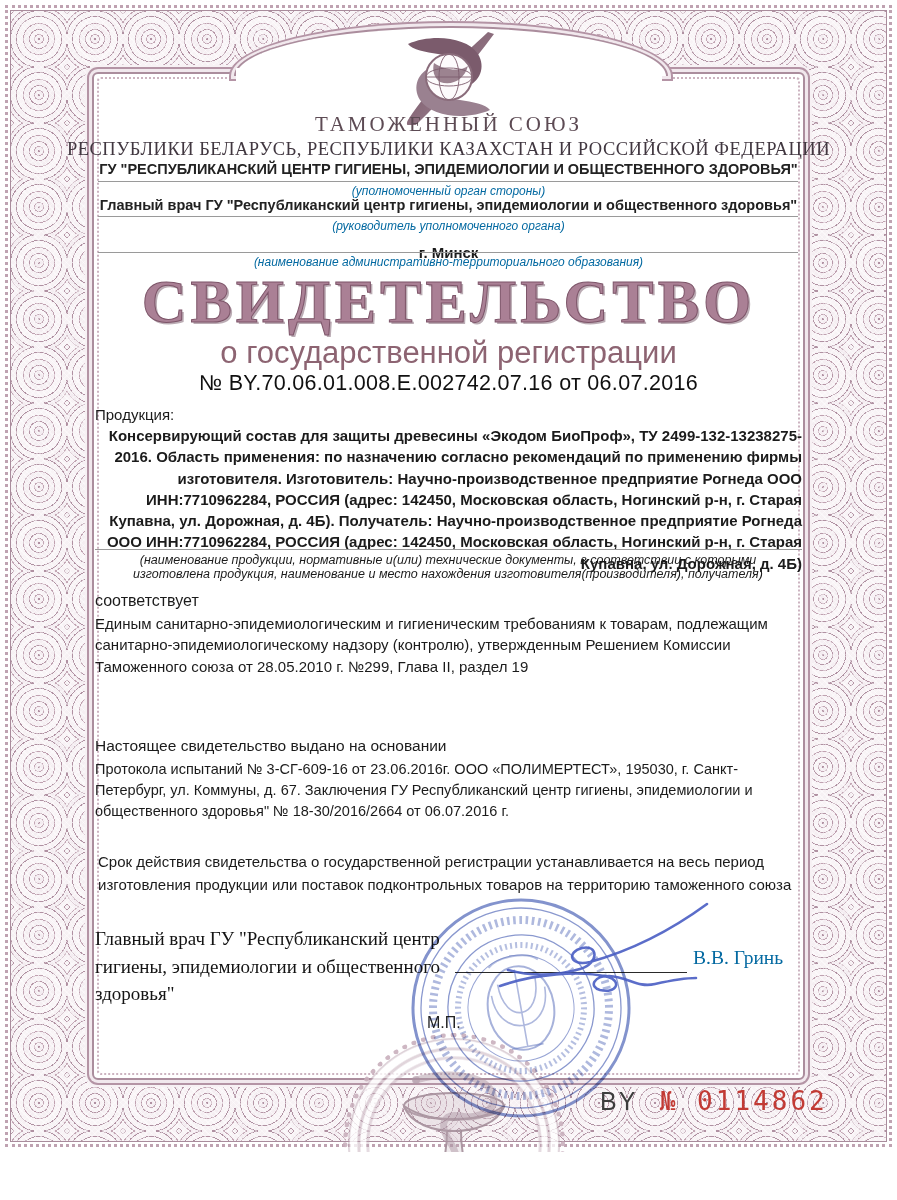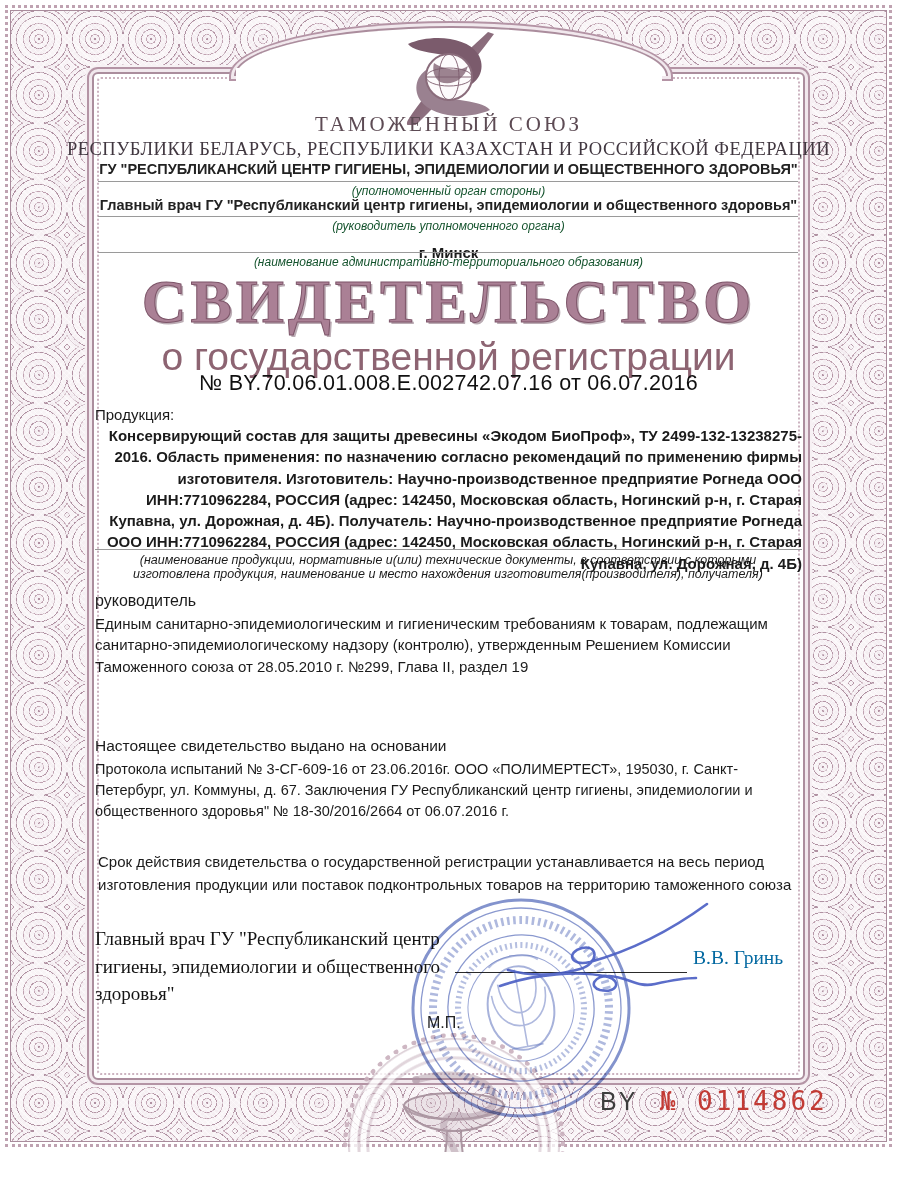--- a/index.html
+++ b/index.html
@@ -28,32 +28,32 @@
     border-radius:50% 50% 0 0 / 100% 100% 0 0;
     box-shadow:0 0 0 3px #f1e8ed, 0 0 0 5px #b494a5;z-index:2;}
   .arch-fill{position:absolute;top:68px;left:236px;width:426px;height:14px;background:#fff;z-index:3;}
 
   
   .layer{position:absolute;z-index:5;}
   .center{left:0;right:0;text-align:center;}
   .serif{font-family:"Liberation Serif",serif;}
   .rule{position:absolute;z-index:5;border-top:1.5px solid #3c3c3c;height:0;}
   .rule.thin{border-top:1px solid #9a9a9a;}
-  .italic-cap{font-style:italic;font-size:12px;color:#14532d;font-family:"Liberation Sans",sans-serif;}
+  .italic-cap{font-style:italic;font-size:12px;color:#0369a1;font-family:"Liberation Sans",sans-serif;}
 
   .union-title{top:112px;font-size:21px;letter-spacing:3px;color:#5d4b54;}
   .republics{top:139px;font-size:18.5px;color:#413740;letter-spacing:.5px;}
   .authority{top:161px;font-weight:bold;font-size:14.5px;color:#222;}
   .head-line{top:197px;font-weight:bold;font-size:14.5px;color:#222;}
   .city{top:244px;font-weight:bold;font-size:15px;}
   .doc-title{top:266px;font-size:62px;font-weight:bold;letter-spacing:4px;color:#aa8095;
      font-family:"Liberation Serif",serif;
      text-shadow:2px 2px 0 rgba(104,70,88,.45), -1px -1px 0 rgba(255,255,255,.9);
      -webkit-text-stroke:1px #7d5569;}
-  .doc-subtitle{top:335px;font-size:39px;color:#8d6472;}
+  .doc-subtitle{top:335px;font-size:31px;color:#8d6472;}
   .doc-number{top:371px;font-size:21.5px;color:#101010;letter-spacing:.3px;}
 
   .body-par{font-size:15px;line-height:1.42;}
   .product-label{top:404px;left:95px;font-size:15px;}
   .product-desc{top:425px;left:95px;width:707px;text-align:right;font-weight:bold;}
   .product-cap{top:553px;left:118px;width:660px;text-align:center;font-size:12.5px;}
   .conf-lead{top:592px;left:95px;font-size:16px;}
   .conf-text{top:613px;left:95px;width:692px;}
   .reg-text{top:691px;left:95px;width:656px;}
   .basis-lead{top:737px;left:95px;font-size:15.5px;}
@@ -131,21 +131,21 @@
 
   <div class="layer center doc-title">СВИДЕТЕЛЬСТВО</div>
   <div class="layer center doc-subtitle">о государственной регистрации</div>
   <div class="layer center doc-number">№ BY.70.06.01.008.E.002742.07.16  от 06.07.2016</div>
 
   <div class="layer product-label body-par">Продукция:</div>
   <div class="layer product-desc body-par">Консервирующий состав для защиты древесины «Экодом БиоПроф», ТУ 2499-132-13238275-2016. Область применения:  по назначению согласно рекомендаций по применению фирмы изготовителя. Изготовитель: Научно-производственное предприятие Рогнеда ООО ИНН:7710962284, РОССИЯ (адрес: 142450, Московская область, Ногинский р-н, г. Старая Купавна, ул. Дорожная, д. 4Б). Получатель: Научно-производственное предприятие Рогнеда ООО ИНН:7710962284, РОССИЯ (адрес: 142450, Московская область, Ногинский р-н, г. Старая Купавна, ул. Дорожная, д. 4Б)</div>
   <div class="rule thin" style="top:549px;left:95px;width:707px;"></div>
   <div class="layer product-cap" style="font-style:italic;">(наименование продукции, нормативные и(или) технические документы, в соответствии с которыми изготовлена продукция, наименование и место нахождения изготовителя(производителя), получателя)</div>
 
-  <div class="layer conf-lead">руководитель</div>
+  <div class="layer conf-lead">соответствует</div>
   <div class="layer conf-text body-par">Единым санитарно-эпидемиологическим и гигиеническим требованиям к товарам, подлежащим санитарно-эпидемиологическому надзору (контролю), утвержденным Решением Комиссии Таможенного союза от 28.05.2010 г. №299, Глава II, раздел 19</div>
 
 
   <div class="layer basis-lead">Настоящее свидетельство выдано на основании</div>
   <div class="layer basis-text">Протокола испытаний № 3-СГ-609-16 от 23.06.2016г. ООО «ПОЛИМЕРТЕСТ», 195030, г. Санкт-Петербург, ул. Коммуны, д. 67. Заключения ГУ Республиканский центр гигиены, эпидемиологии и общественного здоровья" № 18-30/2016/2664 от 06.07.2016 г.</div>
 
   <div class="layer validity">Срок действия свидетельства о государственной регистрации устанавливается на весь период изготовления продукции или поставок подконтрольных товаров на территорию таможенного союза</div>
 
   <div class="layer serif signer-title">Главный врач ГУ "Республиканский центр гигиены, эпидемиологии и общественного здоровья"</div>
   <div class="rule sig-rule"></div>

